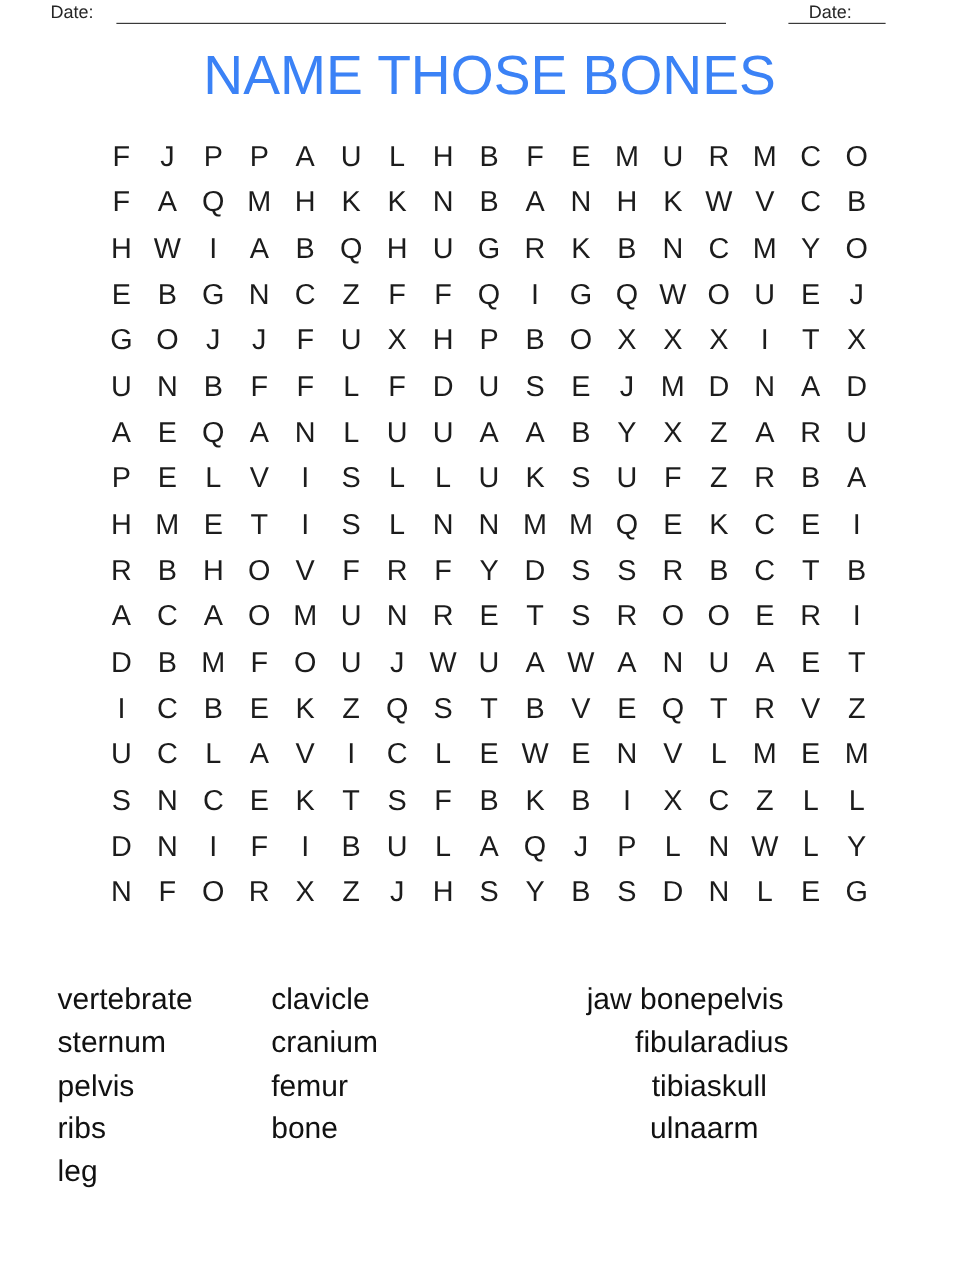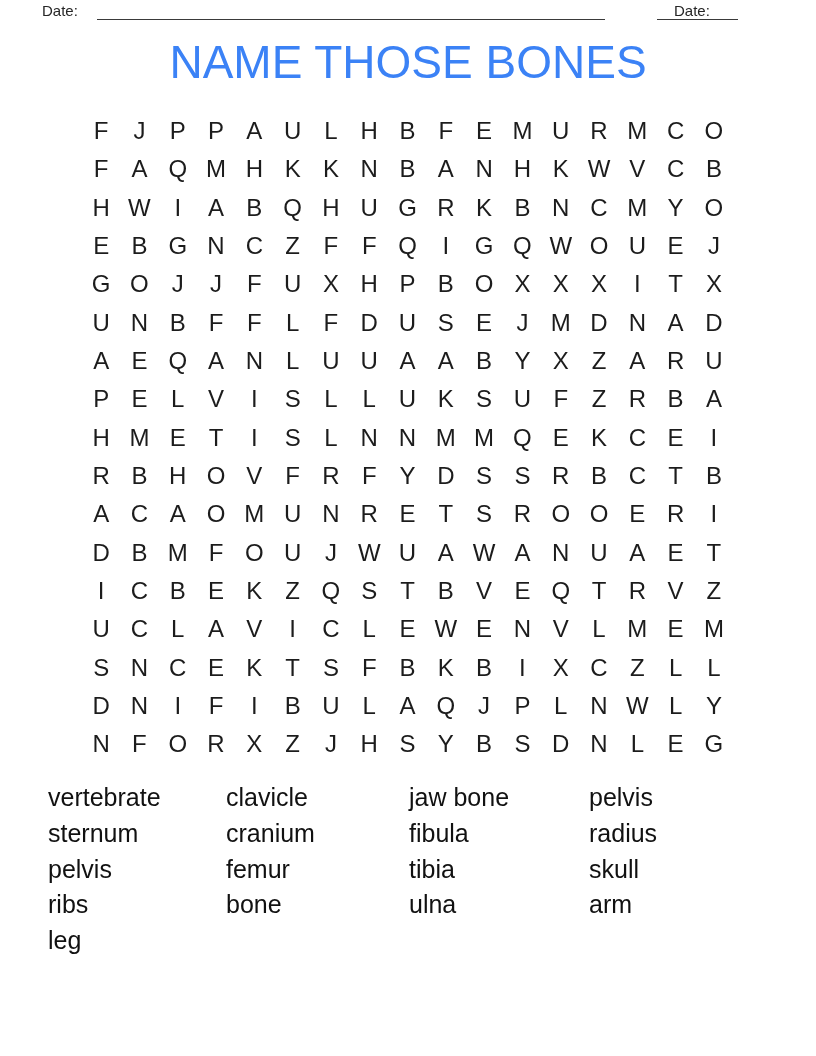--- a/index.html
+++ b/index.html
@@ -56,27 +56,27 @@
     display: flex;
     align-items: center;
     justify-content: center;
     font-size: 24px;
     color: #1c1c1c;
   }
   
   .word-list {
     position: absolute;
     left: 48px;
-    top: 780px;
+    top: 816px;
     display: flex;
   }
   .word-col { display: block; }
   .word-col:nth-child(1) { width: 178px; }
   .word-col:nth-child(2) { width: 183px; }
-  .word-col:nth-child(3) { width: 180px; }
+  .word-col:nth-child(3) { width: 180px; text-align: right; }
   .word {
     font-size: 25px;
     line-height: 35.8px;
     color: #111111;
     white-space: nowrap;
   }
 </style>
 </head>
 <body>
 

